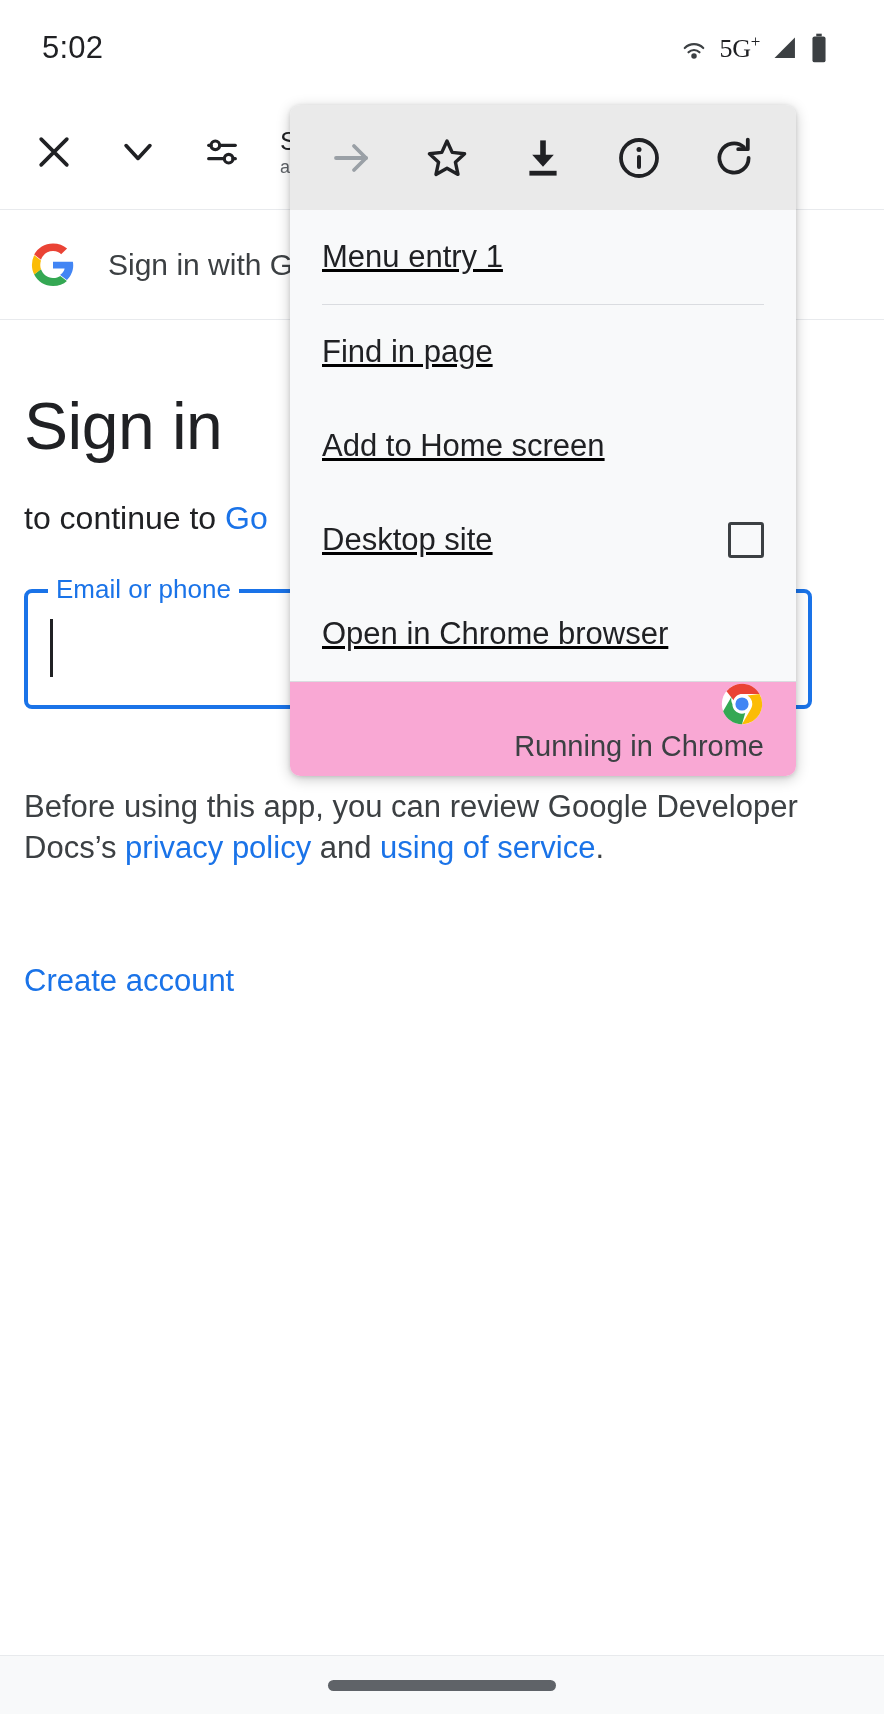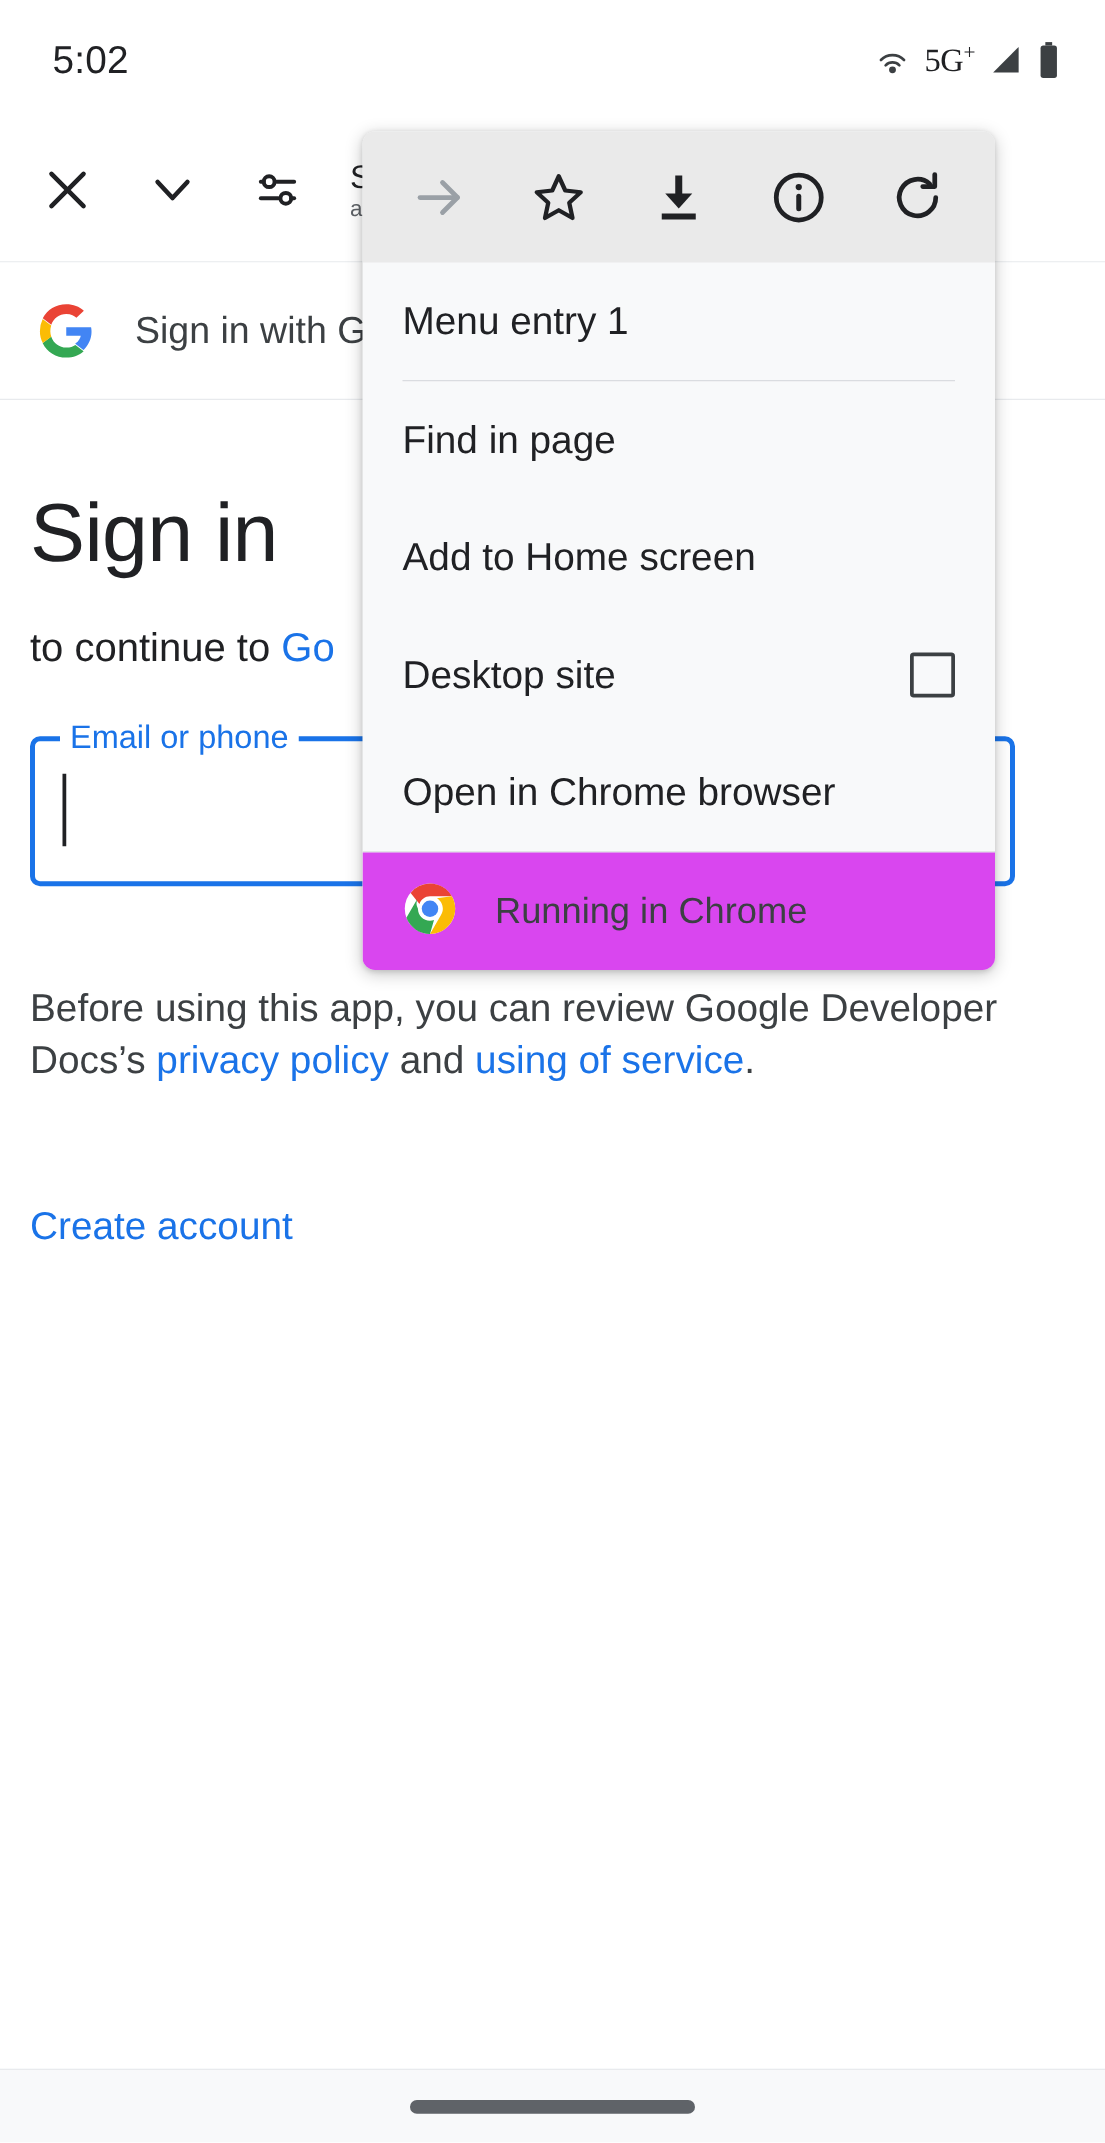--- a/index.html
+++ b/index.html
@@ -14,21 +14,21 @@
     width: 884px; height: 1714px;
     background: #ffffff;
   }
 
   
   #status-bar {
     position: absolute; top: 0; left: 0;
     width: 884px; height: 95px;
     display: flex; align-items: center;
     justify-content: space-between;
-    padding: 0 36px 0 42px;
+    padding: 0 56px 0 42px;
     background: #ffffff;
   }
   #status-clock {
     font-size: 31px; color: #202124;
     letter-spacing: .2px;
   }
   #status-icons {
     display: flex; align-items: center; gap: 11px; font-family: Liberation Serif, serif;
   }
   .si { display: flex; align-items: center; }
@@ -190,43 +190,45 @@
     width: 70px; height: 70px;
     display: flex; align-items: center; justify-content: center;
     cursor: pointer;
   }
   .menu-item {
     height: 94px;
     display: flex; align-items: center;
     justify-content: space-between;
     padding: 0 32px;
     cursor: pointer;
+    text-decoration: underline;
   }
   .menu-item-label {
     font-size: 31px; color: #202124;
     white-space: nowrap;
   }
   .menu-divider {
     height: 1px; background: #dadce0;
     margin: 0 32px;
   }
   .menu-divider-full {
     height: 1px; background: #dadce0;
   }
   .menu-checkbox {
     width: 36px; height: 36px;
     border: 3px solid #3c4043;
     border-radius: 3px;
     flex: 0 0 auto;
   }
   #menu-footer {
     height: 94px;
-    display: flex; align-items: center;
+    display: flex; align-items: flex-end;
     padding: 0 32px;
-    background: #d946ef;
+    background: #f9a8d4;
+    flex-direction: column;
   }
   #menu-footer-label {
     margin-left: 30px;
     font-size: 29px; color: #3c4043;
     white-space: nowrap;
   }
 
   
   #nav-bar {
     position: absolute; left: 0; bottom: 0;

